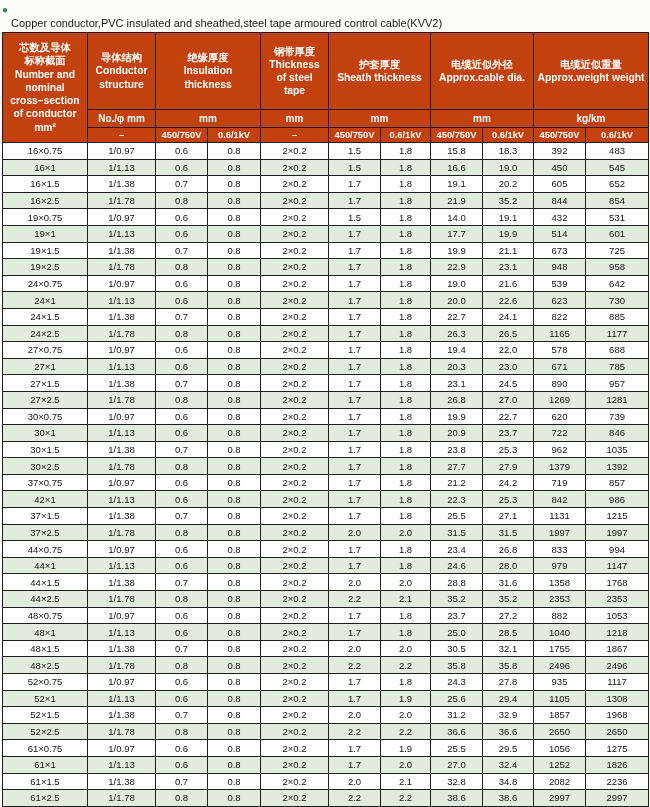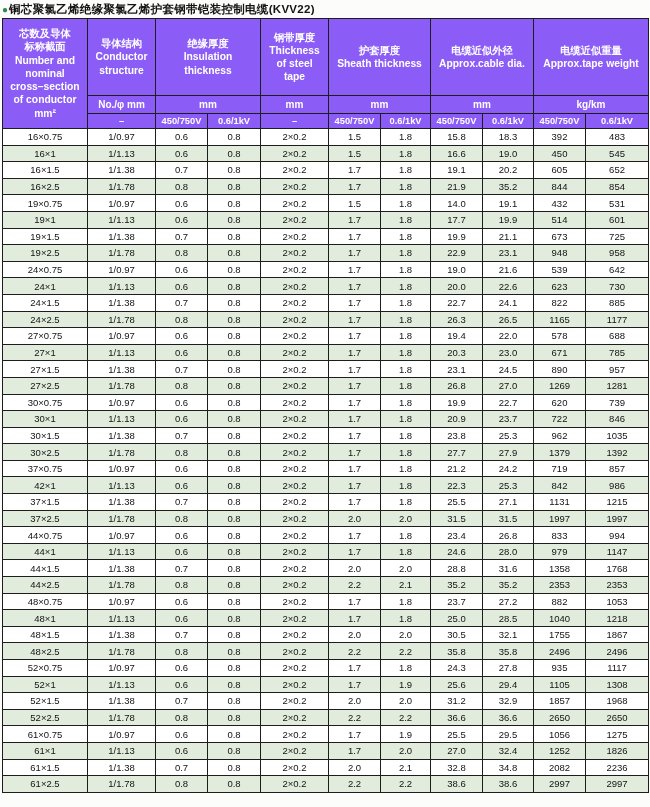--- a/index.html
+++ b/index.html
@@ -18,21 +18,21 @@
   table.spec{
     border-collapse:collapse;table-layout:fixed;
     width:646px;margin-left:2px;
   }
   .spec th,.spec td{
     border:1px solid #1d1d1d;
     padding:0;text-align:center;vertical-align:middle;
     overflow:hidden;
   }
   .spec thead th{
-    background:#8b5cf6;color:#ffffff;
+    background:#c2410c;color:#ffffff;
     font-weight:bold;white-space:pre-line;
   }
   tr.h1{height:77px;}
   tr.h1 th{font-size:10.3px;line-height:13.2px;}
   th.cores-cell{font-size:10.2px;line-height:13.6px;}
   tr.h2{height:18px;padding-left:32px;}
   tr.h2 th{font-size:10px;line-height:11px;}
   tr.h3{height:15px;}
   tr.h3 th{font-size:9.3px;line-height:10px;font-weight:bold;}
   tbody td{
@@ -42,22 +42,22 @@
   tbody tr:nth-child(even) td{background:#e2ecdc;}
 </style>
 </head>
 <body>
 
 <div class="page">
 
   <div class="title-block">
     <div class="title-line1">
       <span class="bullet">●</span>
-      <span class="title-zh">铜芯聚氯乙烯绝缘聚氯乙烯护套钢带铠装控制电缆(KVV22)</span>
     </div>
+    <div class="title-en">Copper conductor,PVC insulated and sheathed,steel tape armoured control cable(KVV2)</div>
   </div>
 
   <table class="spec">
     <colgroup>
       <col style="width:85px">
         <col style="width:68px">
       <col style="width:52px">
         <col style="width:53px">
       <col style="width:68px">
       <col style="width:52px">
@@ -84,21 +84,21 @@
 thickness</th>
         <th>钢带厚度
 Thickness
 of steel
 tape</th>
         <th colspan="2">护套厚度
 Sheath thickness</th>
         <th colspan="2">电缆近似外径
 Approx.cable dia.</th>
         <th colspan="2">电缆近似重量
-Approx.tape weight</th>
+Approx.weight weight</th>
       </tr>
       <tr class="h2">
         <th>No./φ mm</th>
         <th colspan="2">mm</th>
         <th>mm</th>
         <th colspan="2">mm</th>
         <th colspan="2">mm</th>
         <th colspan="2">kg/km</th>
       </tr>
       <tr class="h3">

